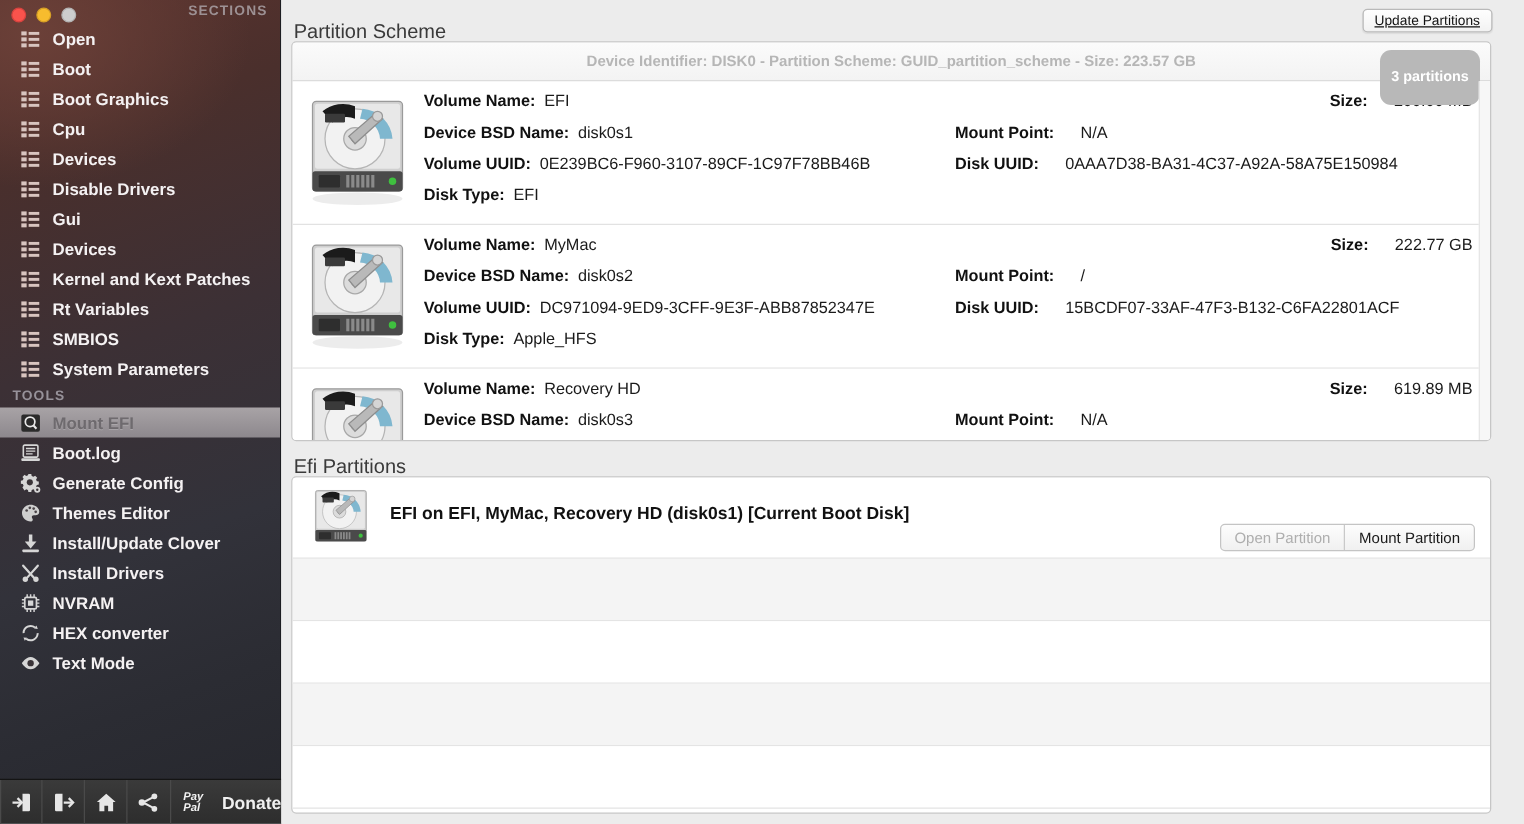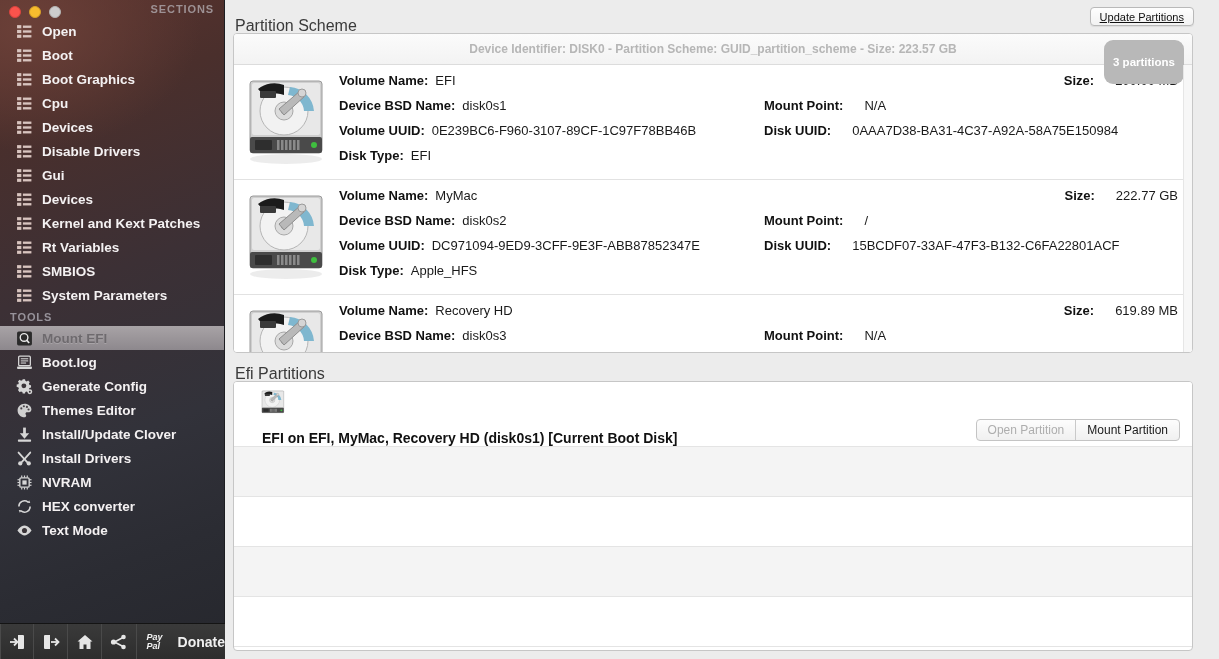--- a/index.html
+++ b/index.html
@@ -129,21 +129,20 @@
   .efi-box {
     position: absolute; top: 381px; left: 8px; right: 10px; bottom: 8px;
     background: #fff; border: 1px solid #c6c6c6; border-radius: 4px;
     overflow: hidden;
   }
   .efi-row {
     position: relative; height: 65px;
     border-bottom: 1px solid #e4e4e4;
     display: flex; align-items: flex-start; padding: 7px 0 0 14px;
     background: #fff;
-    flex-direction: column;
   }
   .efi-title { font-size: 14px; font-weight: 700; color: #111; margin: 13px 0 0 14px; }
   .efi-actions {
     position: absolute; right: 12px; bottom: 5px; display: flex;
     border: 1px solid #c4c4c4; border-radius: 4px; overflow: hidden;
     background: linear-gradient(to bottom, #fdfdfd 0%, #f0f0f0 100%);
   }
   .efi-actions div {
     font-size: 12px; padding: 3px 11px; color: #1a1a1a;
   }

